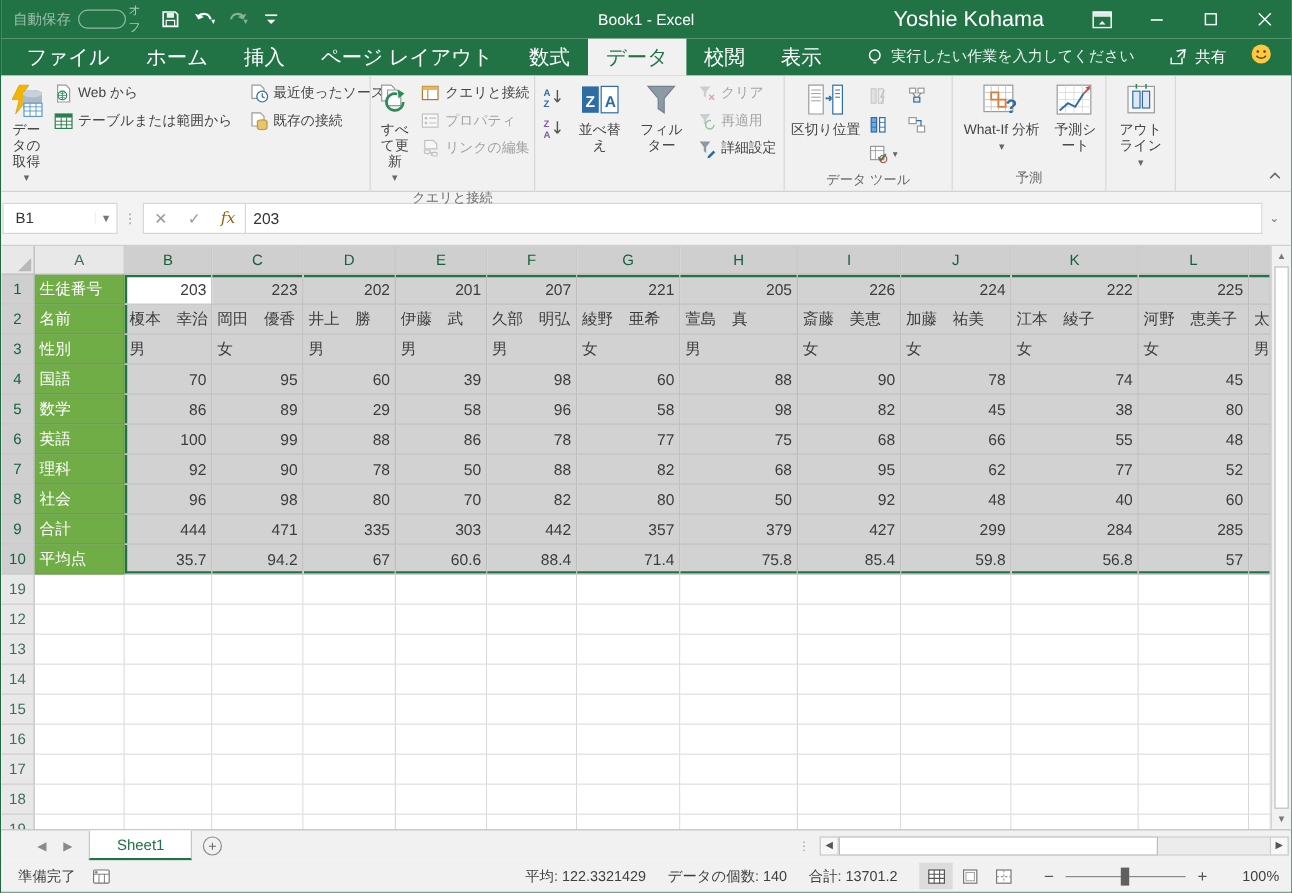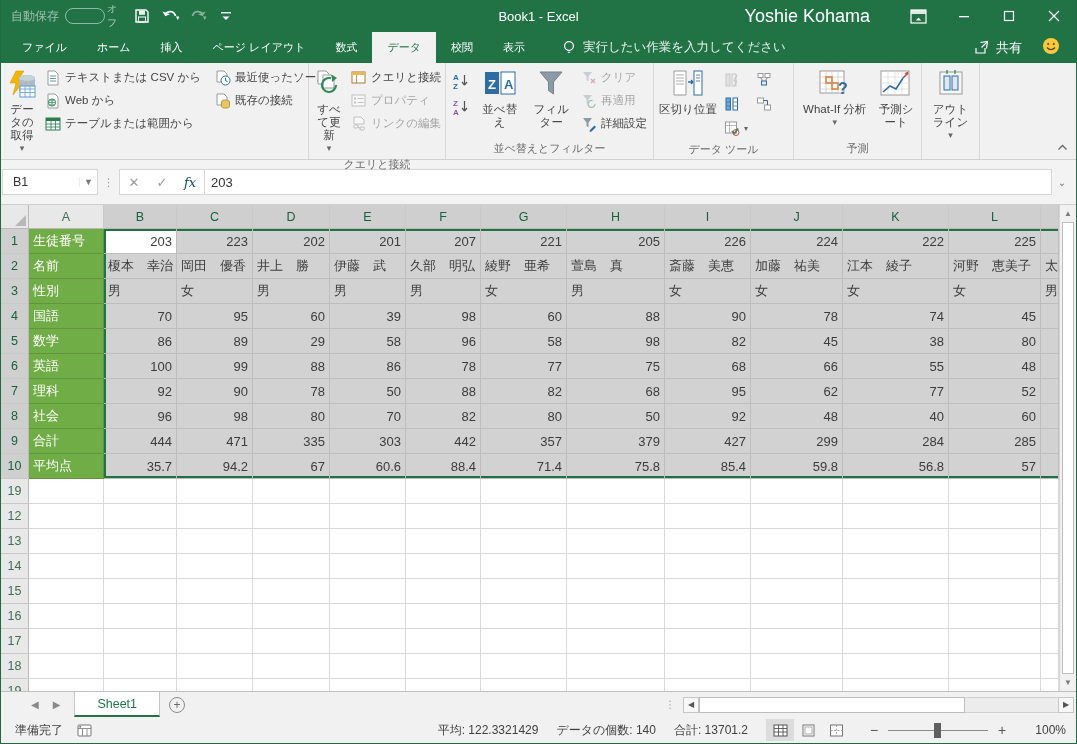--- a/index.html
+++ b/index.html
@@ -19,21 +19,21 @@
   .qat-btn { width:26px; height:26px; display:flex; align-items:center; justify-content:center; }
   .qat-btn.dim { opacity:.45; }
   .tb-title { position:absolute; left:0; right:0; text-align:center; font-size:13px; pointer-events:none; }
   .tb-right { margin-left:auto; display:flex; align-items:center; height:100%; }
   .tb-user { font-size:18px; margin-right:26px; }
   .winbtn { width:45px; height:32px; display:flex; align-items:center; justify-content:center; }
 
   
   .tabrow { height:31px; background:#217346; display:flex; align-items:stretch; color:#fff; flex:none; }
   .rtabs { display:flex; padding-left:6px; }
-  .rtab { padding:0 15px; display:flex; align-items:center; font-size:11px; cursor:default; }
+  .rtab { padding:0 15px; display:flex; align-items:center; font-size:17px; cursor:default; }
   .rtab.active { background:#f1f1f1; color:#217346; }
   .tellme { display:flex; align-items:center; gap:7px; margin-left:22px; font-size:12.5px; color:rgba(255,255,255,.9); }
   .tabrow-right { margin-left:auto; display:flex; align-items:center; gap:20px; padding-right:16px; }
   .share { display:flex; align-items:center; gap:6px; font-size:13px; }
 
   
   .ribbon { height:97px; background:#f1f1f1; border-bottom:1px solid #d2d2d2; display:flex; position:relative; flex:none; }
   .rgroup { display:flex; flex-direction:column; border-right:1px solid #d8d8d8; padding:2px 2px 0 2px; }
   .rg-content { display:flex; align-items:flex-start; flex:1; }
   .rg-label { font-size:11px; color:#6a6a6a; text-align:center; padding:2px 6px 3px; white-space:nowrap; }
@@ -48,21 +48,21 @@
   .ribbon-collapse { position:absolute; right:8px; bottom:4px; color:#666; }
 
   
   .fxbar { height:45px; background:#f3f3f3; border-bottom:1px solid #cfcfcf; display:flex; align-items:center; padding:0 4px 0 0; flex:none; }
   .namebox { width:96px; height:26px; background:#fff; border:1px solid #d6d6d6; margin-left:1px; display:flex; align-items:center; font-size:12.5px; color:#333; }
   .namebox .nb-txt { flex:1; padding-left:10px; }
   .namebox .nb-caret { width:18px; text-align:center; color:#777; font-size:9px; border-left:1px solid #eee; }
   .fx-grip { color:#9a9a9a; font-size:11px; padding:0 5px; letter-spacing:0; }
   .fxbtns { height:26px; background:#fff; border:1px solid #d6d6d6; display:flex; align-items:center; }
   .fxb { width:28px; text-align:center; font-size:13px; color:#9a9a9a; }
-  .fxb.fx { font-family:"DejaVu Serif", serif; font-style:italic; color:#0c4a6e; }
+  .fxb.fx { font-family:"DejaVu Serif", serif; font-style:italic; color:#a16207; }
   .fxinput { flex:1; height:26px; background:#fff; border:1px solid #d6d6d6; border-left:none; display:flex; align-items:center; padding-left:6px; font-size:13px; color:#333; }
   .fx-expand { width:20px; text-align:center; color:#777; font-size:10px; }
 
   
   .gridwrap { flex:1; display:flex; overflow:hidden; background:#fff; }
   .sheet-grid { display:grid; grid-template-rows:24px repeat(19,25px); overflow:hidden; }
   .gc { overflow:hidden; white-space:nowrap; font-size:13px; color:#3c3c3c; border-right:1px solid #d9d9d9; border-bottom:1px solid #d9d9d9; display:flex; align-items:center; }
   .corner { background:#e8e8e8; border-right:1px solid #b9b9b9; border-bottom:1px solid #b9b9b9; position:relative; }
   .corner:after { content:""; position:absolute; right:2px; bottom:2px; border-left:11px solid transparent; border-bottom:11px solid #b8b8b8; }
   .colhdr, .rowhdr { background:#e8e8e8; color:#3f6e54; font-size:12.5px; justify-content:center; border-right:1px solid #c9c9c9; border-bottom:1px solid #b9b9b9; }
@@ -225,27 +225,20 @@
               <rect x="14" y="18" width="15" height="11" fill="#fff" stroke="#5b9bd5"></rect>
               <path d="M14 21 h15 M14 24.5 h15 M19 18 v11 M24 18 v11" stroke="#5b9bd5" stroke-width=".8"></path>
             </svg>
           <span>データの取得</span>
             <span class="caret">▾</span>
         </div>
         <div class="scol">
           <div class="sbtn">
             <svg class="icon16" viewBox="0 0 16 16">
                 <path d="M3 1 h7 l3 3 v11 H3 Z" fill="#fff" stroke="#9a9a9a"></path>
-                <path d="M5 6 h6 M5 8.5 h6 M5 11 h6" stroke="#6a8fb5" stroke-width="1"></path>
-              </svg>
-            <span>テキストまたは CSV から</span>
-          </div>
-          <div class="sbtn">
-            <svg class="icon16" viewBox="0 0 16 16">
-                <path d="M3 1 h7 l3 3 v11 H3 Z" fill="#fff" stroke="#9a9a9a"></path>
                 <circle cx="7" cy="9.5" r="3.6" fill="none" stroke="#2e8b57"></circle>
                 <path d="M3.4 9.5 h7.2 M7 5.9 v7.2 M4.6 7.2 c1.6 1 3.2 1 4.8 0 M4.6 11.8 c1.6 -1 3.2 -1 4.8 0" stroke="#2e8b57" stroke-width=".7" fill="none"></path>
               </svg>
             <span>Web から</span>
           </div>
           <div class="sbtn">
             <svg class="icon16" viewBox="0 0 16 16">
                 <rect x="1" y="2" width="14" height="12" fill="#fff" stroke="#2e7d4f"></rect>
                 <rect x="1" y="2" width="14" height="3" fill="#2e7d4f"></rect>
                 <path d="M1 8 h14 M1 11 h14 M6 5 v9 M10.5 5 v9" stroke="#2e7d4f" stroke-width=".8"></path>
@@ -368,21 +361,20 @@
           </div>
           <div class="sbtn">
             <svg class="icon16" viewBox="0 0 16 16">
                 <path d="M2 2 h9 l-3.5 4.5 v5 l-2 -1.5 v-3.5 Z" fill="#8c9aa5"></path>
                 <path d="M9 14 l4.5 -4.5 1.5 1.5 -4.5 4.5 -2 .5 Z" fill="#2d6da4"></path>
               </svg>
             <span>詳細設定</span>
           </div>
         </div>
       </div>
-      <div class="rg-label">並べ替えとフィルター</div>
     </div>
 
     <div class="rgroup" style="width:140px">
       <div class="rg-content">
         <div class="bigbtn" style="width:64px">
           <svg width="34" height="32" viewBox="0 0 34 32">
               <path d="M3 3 h12 v24 H3 Z" fill="#fff" stroke="#9a9a9a"></path>
               <path d="M5 7 h8 M5 10 h8 M5 13 h8 M5 16 h8" stroke="#9a9a9a" stroke-width=".8"></path>
               <path d="M17 14 h5 M22 14 l-2 -2 M22 14 l-2 2" stroke="#2d6da4" stroke-width="1.3" fill="none"></path>
               <rect x="23" y="3" width="8" height="24" fill="#fff" stroke="#2d6da4"></rect>

